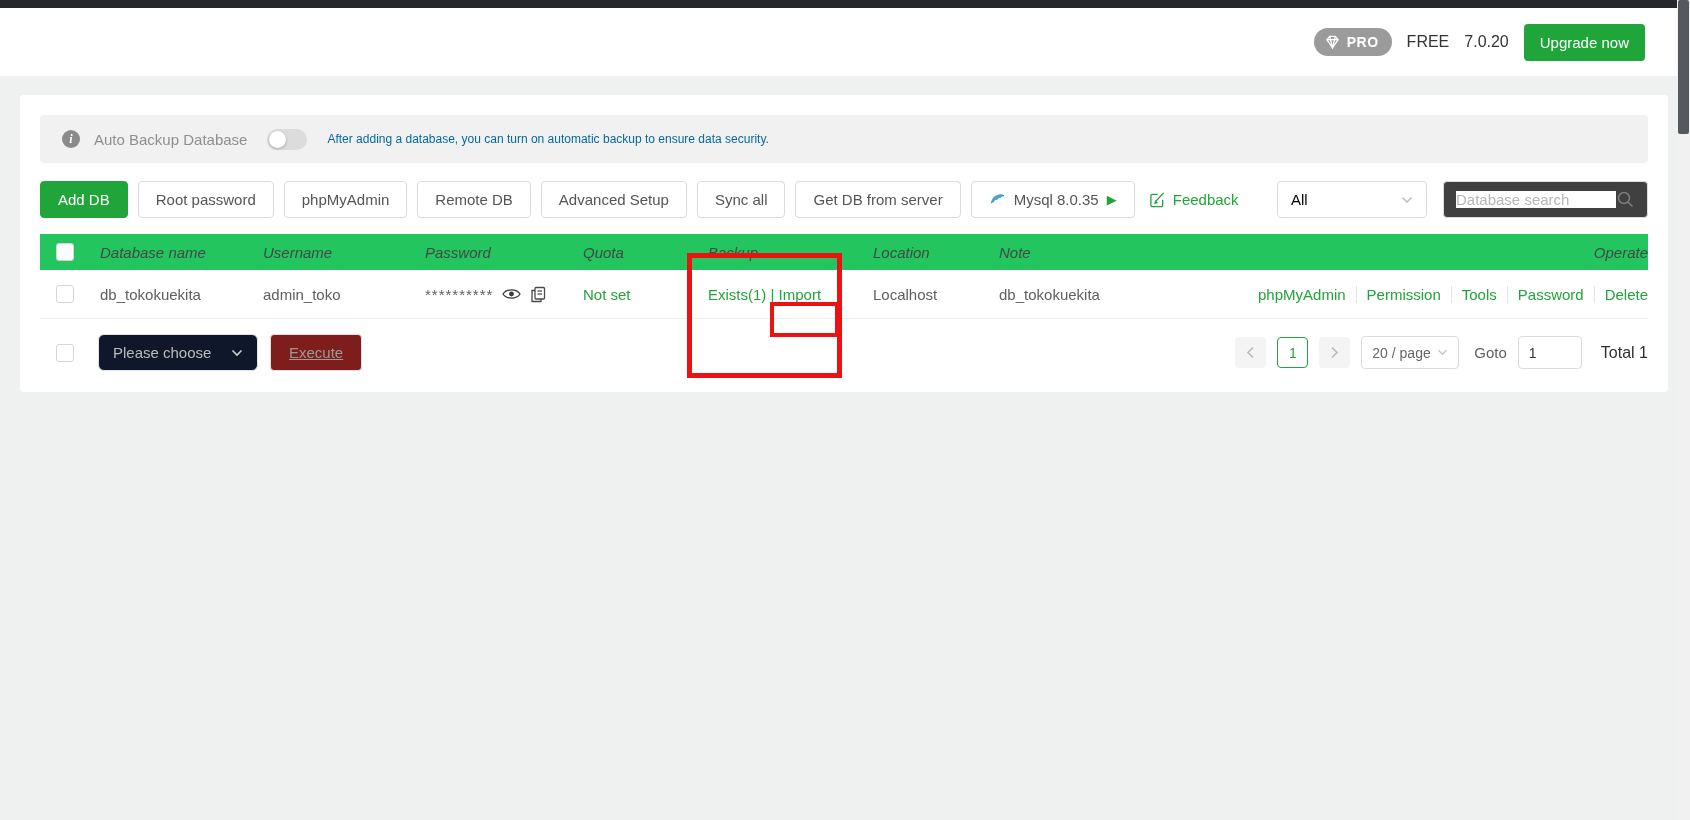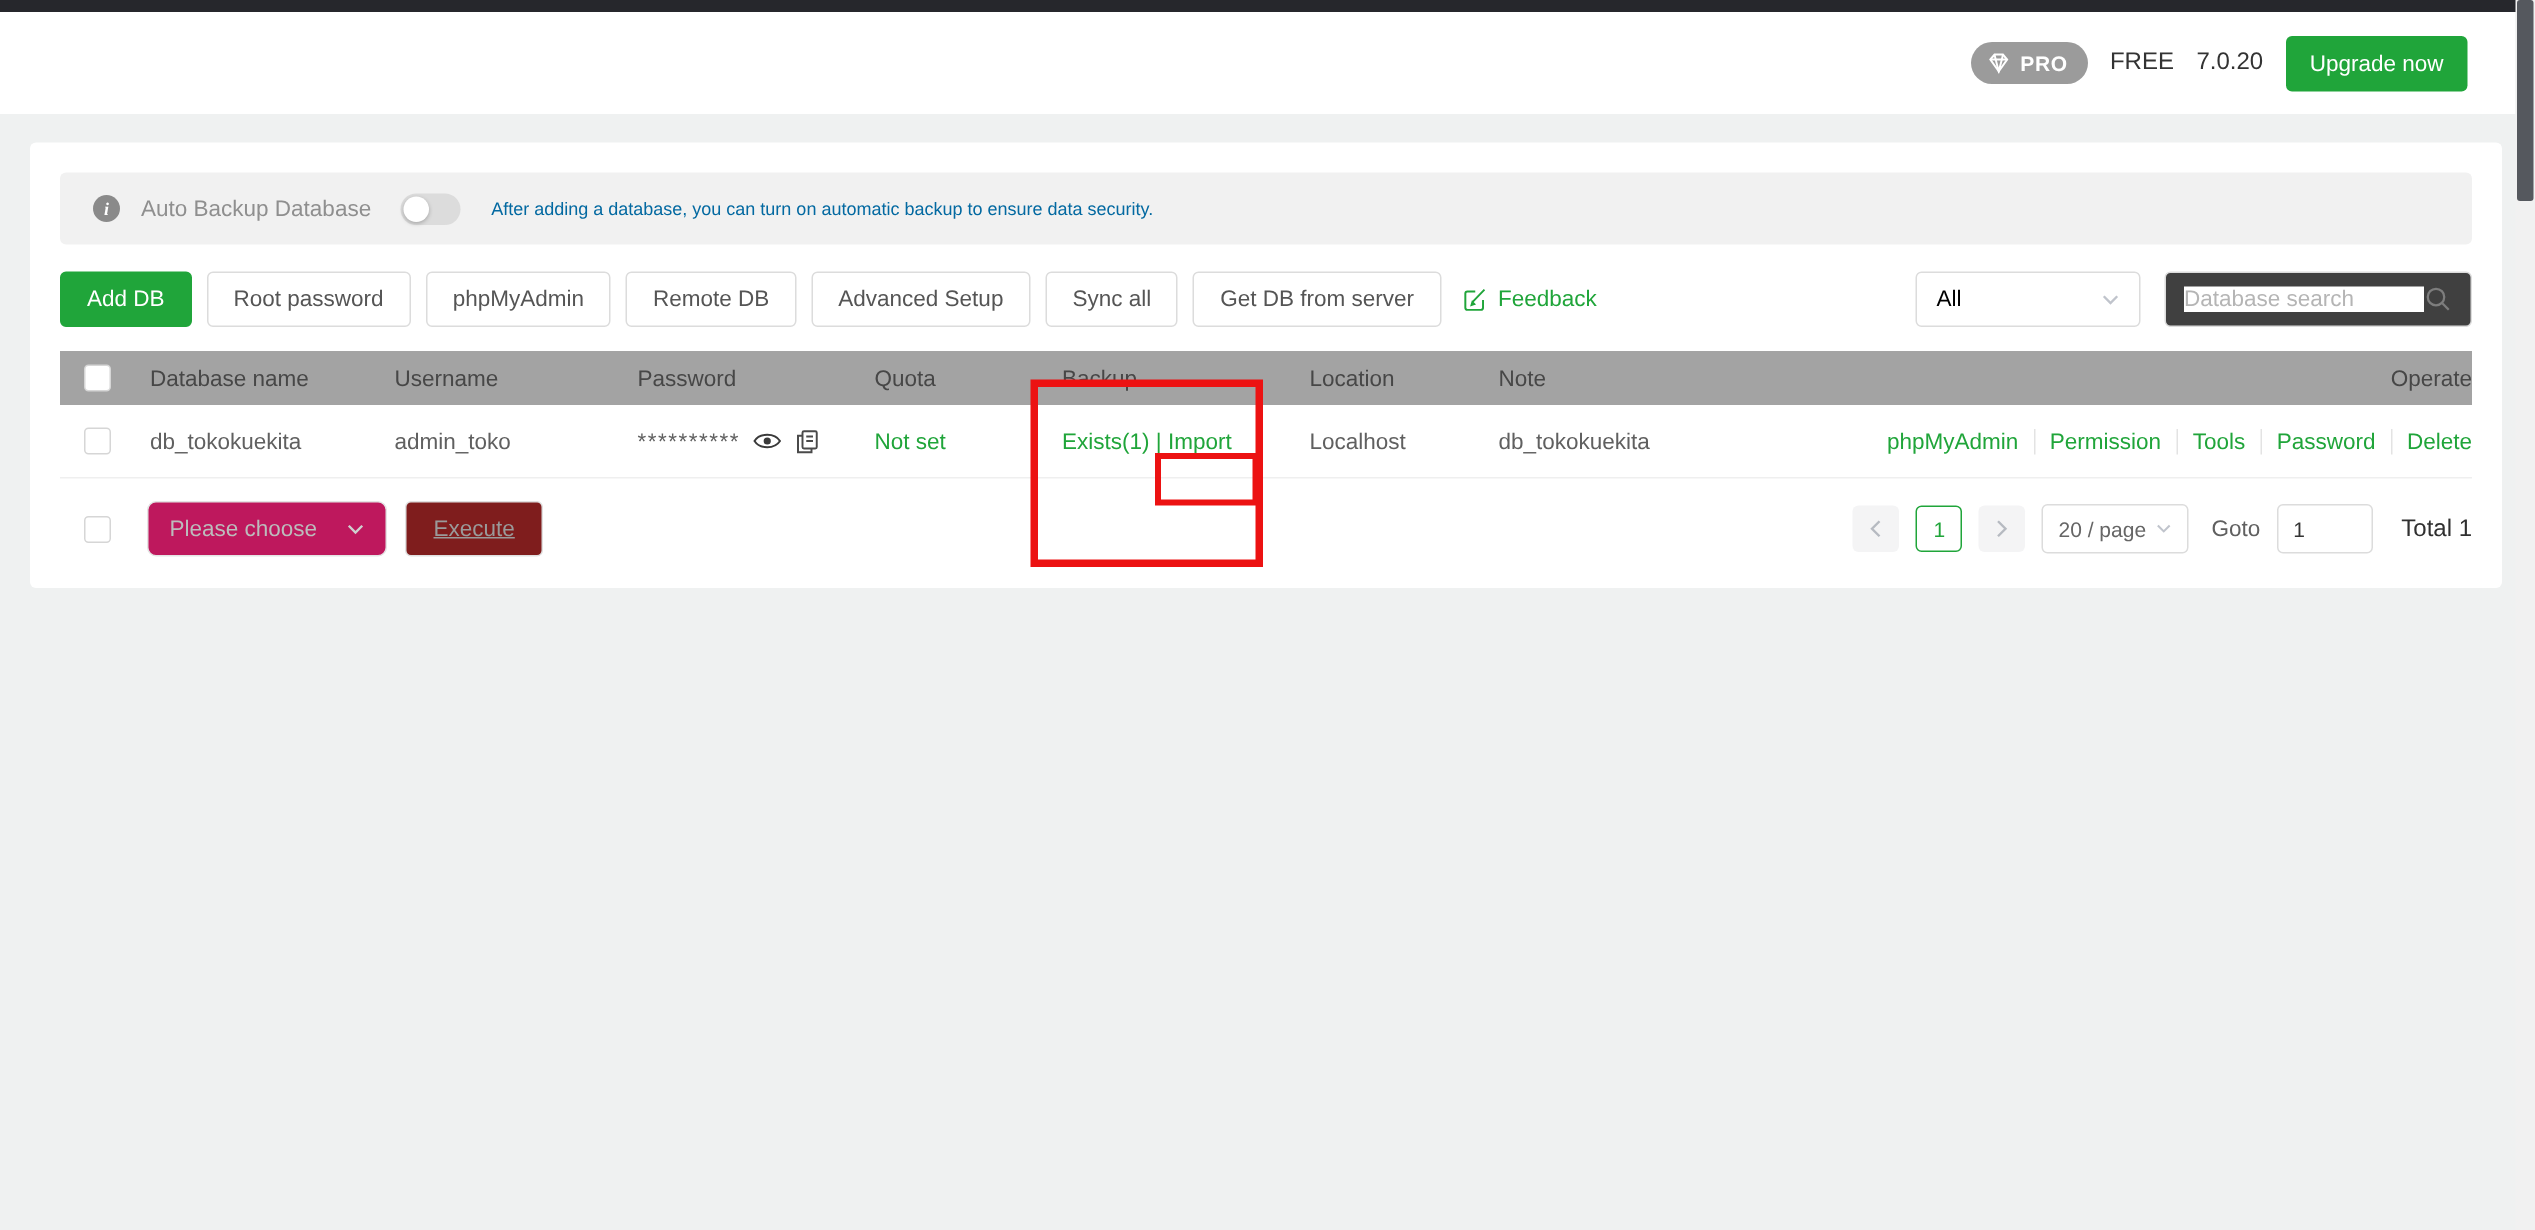--- a/index.html
+++ b/index.html
@@ -45,38 +45,38 @@
   .play-glyph { color:#20a53a; font-size:13px; line-height:1; }
   .feedback-link { display:flex; align-items:center; gap:7px; color:#20a53a; font-size:15px; cursor:pointer; margin-left:4px; }
   .toolbar-right { margin-left:auto; display:flex; align-items:center; gap:16px; }
   .select-box { width:150px; height:37px; border:1px solid #dcdcdc; border-radius:4px; display:flex; align-items:center; justify-content:space-between; padding:0 13px; color:#000000; font-size:15px; cursor:pointer; background:#fff; }
   .search-box { width:205px; height:37px; border:1px solid #dcdcdc; border-radius:4px; display:flex; align-items:center; padding:0 12px; background:#404040; }
   .search-box input { border:none; outline:none; flex:1; font-size:15px; color:#555; font-family:"Liberation Sans", sans-serif; min-width:0; }
   .search-box input::placeholder { color:#b5b5b5; }
 
   
   .table { margin:16px 20px 0; }
-  .thead { display:flex; align-items:center; height:36px; background:#a3a3a3; font-size:15px; color:#474747; }
+  .thead { display:flex; align-items:center; height:36px; background:#22c55e; font-size:15px; color:#474747;font-style:italic; }
   .trow  { display:flex; align-items:center; height:49px; background:#fff; font-size:15px; color:#606060; border-bottom:1px solid #efefef; }
   .col-cb { width:60px; padding-left:16px; display:flex; align-items:center; }
   .col-name { width:163px; } .col-user { width:162px; } .col-pass { width:158px; display:flex; align-items:center; gap:9px; }
   .col-quota { width:125px; } .col-backup { width:165px; } .col-loc { width:126px; }
   .col-note { flex:1; } .col-op { text-align:right; white-space:nowrap; }
   .checkbox { width:18px; height:18px; border:1px solid #d6d6d6; border-radius:3px; background:#fff; cursor:pointer; }
   .green { color:#20a53a; }
   .link { color:#20a53a; cursor:pointer; }
   .stars { letter-spacing:1px; }
   .icon-btn { display:flex; align-items:center; cursor:pointer; }
   .op-link { color:#20a53a; cursor:pointer; padding:0 10px; border-left:1px solid #e3e3e3; }
   .op-link:first-child { border-left:none; }
   .op-link:last-child { padding-right:0; }
 
   
   .tfoot { display:flex; align-items:center; margin:15px 20px 0; }
-  .bulk-select { width:160px; height:37px; border:1px solid #e4e4e4; border-radius:6px; background:#be185d; display:flex; align-items:center; justify-content:space-between; padding:0 14px; color:#bcbcbc; font-size:15px; margin-left:24px; cursor:not-allowed; }
+  .bulk-select { width:160px; height:37px; border:1px solid #e4e4e4; border-radius:6px; background:#0f172a; display:flex; align-items:center; justify-content:space-between; padding:0 14px; color:#bcbcbc; font-size:15px; margin-left:24px; cursor:not-allowed; }
   .execute-btn { height:37px; padding:0 18px; border:1px solid #e0e0e0; border-radius:4px; background:#7f1d1d; color:#9a9a9a; font-size:15px; margin-left:12px; cursor:pointer;text-decoration:underline; }
   .pagination { margin-left:auto; display:flex; align-items:center; gap:11px; }
   .page-nav { width:31px; height:31px; background:#f4f4f5; border-radius:4px; display:flex; align-items:center; justify-content:center; cursor:pointer; }
   .page-current { width:31px; height:31px; background:#fff; border:1px solid #20a53a; border-radius:4px; color:#20a53a; display:flex; align-items:center; justify-content:center; font-size:14px; cursor:pointer; }
   .page-size { width:98px; height:33px; border:1px solid #dcdcdc; border-radius:4px; background:#fff; display:flex; align-items:center; justify-content:space-between; padding:0 10px; color:#666; font-size:14px; cursor:pointer; }
   .goto-label { color:#606060; font-size:15px; margin-left:4px; }
   .goto-input { width:64px; height:33px; border:1px solid #dcdcdc; border-radius:4px; padding:0 10px; font-size:14px; color:#333; outline:none; font-family:"Liberation Sans", sans-serif; }
   .total-label { color:#303030; font-size:16px; margin-left:8px; }
 
   
@@ -121,20 +121,30 @@
   </div>
 
   <div class="toolbar">
     <button class="btn btn-green">Add DB</button>
     <button class="btn">Root password</button>
     <button class="btn">phpMyAdmin</button>
     <button class="btn">Remote DB</button>
     <button class="btn">Advanced Setup</button>
     <button class="btn">Sync all</button>
     <button class="btn">Get DB from server</button>
+    <button class="btn">
+      <span class="icon">
+        <svg width="17" height="15" viewBox="0 0 20 17" fill="#4aa3c4">
+          <path d="M2 14 C2.5 8 6 3.5 12 2.5 C14.5 2.1 17 2.8 18.5 4.2 C16 4.2 14.4 5.4 13.4 7 C12.2 6.6 10.4 7.2 9.6 9 C8 8.6 6.2 9.6 5.6 11.6 C4.2 11.6 2.8 12.6 2 14 Z"></path>
+          <circle cx="16.6" cy="4" r="0.9" fill="#2c7e9e"></circle>
+        </svg>
+      </span>
+      <span>Mysql 8.0.35</span>
+      <span class="play-glyph">▶</span>
+    </button>
     <div class="feedback-link">
       <span class="icon">
         <svg width="17" height="17" viewBox="0 0 18 18" fill="none" stroke="#20a53a" stroke-width="1.4">
           <path d="M14.5 9.5 V15 a1.5 1.5 0 0 1 -1.5 1.5 H3.5 A1.5 1.5 0 0 1 2 15 V5 a1.5 1.5 0 0 1 1.5 -1.5 H9"></path>
           <path d="M7 11 L15.5 2.2 M7 11 l-0.6 2 1.9 -0.6 Z"></path>
         </svg>
       </span>
       <span>Feedback</span>
     </div>
     <div class="toolbar-right">

